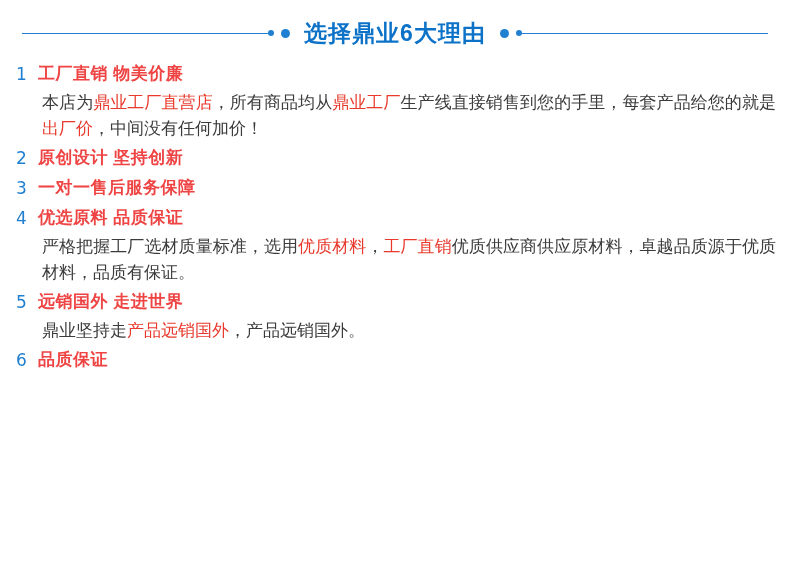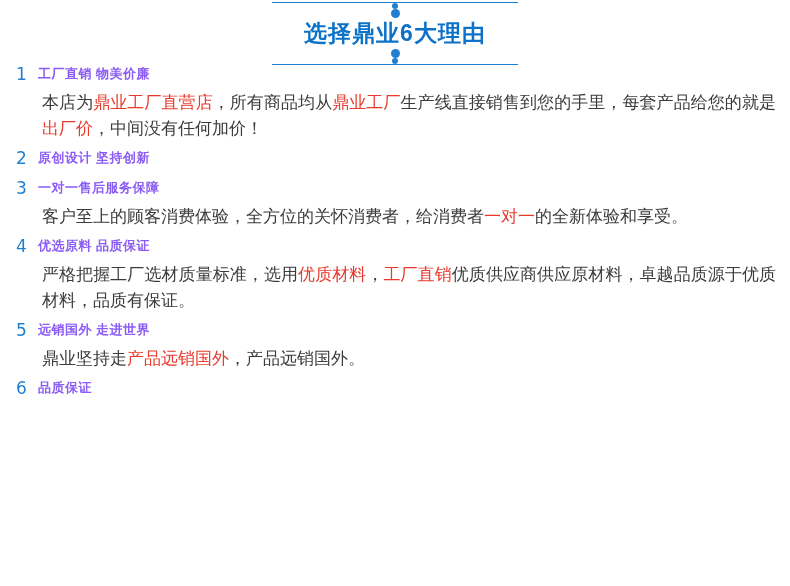--- a/index.html
+++ b/index.html
@@ -22,21 +22,20 @@
     padding: 0;
   }
 
   
   .header {
     display: flex;
     align-items: center;
     justify-content: center;
     height: 46px;
     margin-top: 10px;
-    flex-direction: column;
   }
   .header-line {
     height: 1px;
     background: #1f7fd0;
     flex: 0 0 auto;
   }
   .header-line.left { width: 246px; }
   .header-line.right { width: 246px; }
   .dot {
     width: 9px;
@@ -77,23 +76,23 @@
     color: #1f7fd0;
     font-family: "DejaVu Sans", sans-serif;
     line-height: 28px;
     padding-left: 2px;
   }
   .item-body {
     flex: 1 1 auto;
     min-width: 0;
   }
   .item-title {
-    font-size: 13px;
+    font-size: 17px;
     font-weight: bold;
-    color: #8b5cf6;
+    color: #ef4444;
     line-height: 28px;
     letter-spacing: 0.5px;
   }
   .item-text {
     font-size: 17px;
     color: #3b3b3b;
     line-height: 26px;
     margin-top: 2px;
     padding-left: 4px;
     text-align: justify;
@@ -136,21 +135,20 @@
       <div class="num">2</div>
       <div class="item-body">
         <div class="item-title">原创设计 坚持创新</div>
       </div>
     </div>
 
     <div class="item">
       <div class="num">3</div>
       <div class="item-body">
         <div class="item-title">一对一售后服务保障</div>
-        <div class="item-text"><span class="blk">客户至上的顾客消费体验，全方位的关怀消费者，给消费者</span><span class="hl">一对一</span><span class="blk">的全新体验和享受。</span></div>
       </div>
     </div>
 
     <div class="item">
       <div class="num">4</div>
       <div class="item-body">
         <div class="item-title">优选原料 品质保证</div>
         <div class="item-text"><span class="blk">严格把握工厂选材质量标准，选用</span><span class="hl">优质材料</span><span class="blk">，</span><span class="hl">工厂直销</span><span class="blk">优质供应商供应原材料，卓越品质源于优质材料，品质有保证。</span></div>
       </div>
     </div>

